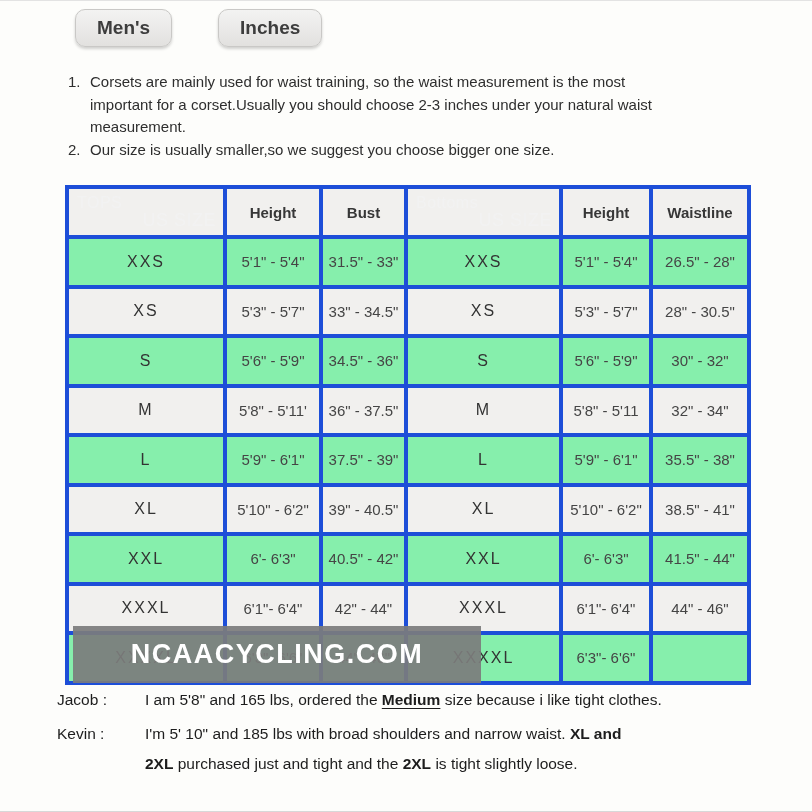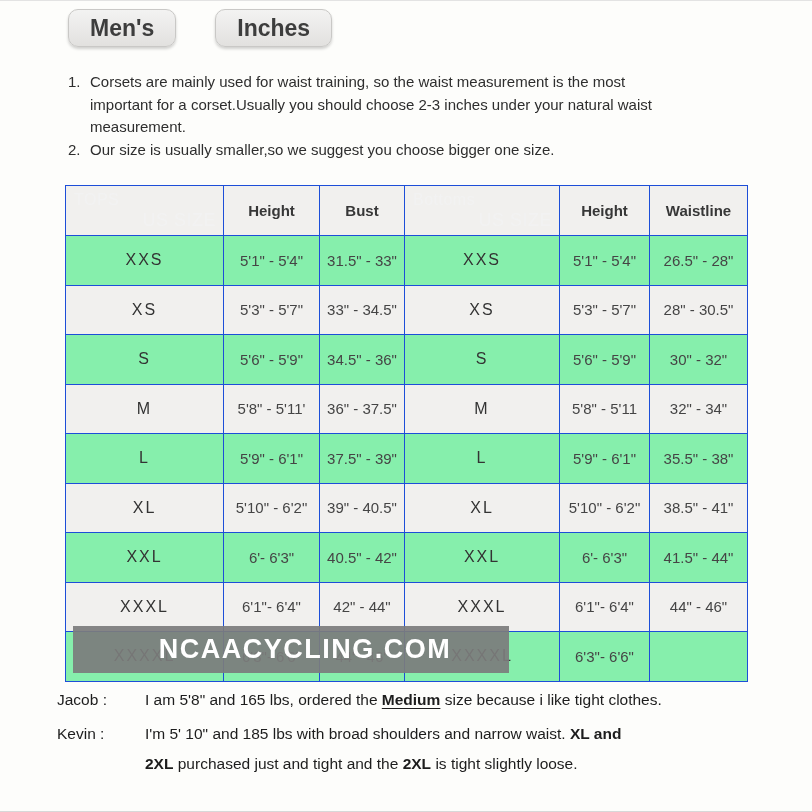--- a/index.html
+++ b/index.html
@@ -12,37 +12,37 @@
   .page{position:absolute;inset:0;border-top:1px solid #e3e3e3;border-bottom:1px solid #d8d8d8;}
 
   
   .toolbar{position:absolute;top:8px;left:68px;display:flex;gap:39px;}
   .pill-btn{
     height:38px;min-width:90px;padding:0 21px;box-sizing:border-box;
     display:flex;align-items:center;justify-content:center;
     background:linear-gradient(#f3f3f2,#e2e1df);
     border:1px solid #c9c8c6;border-radius:10px;
     box-shadow:0 2px 3px rgba(0,0,0,0.18);
-    font-size:23px;font-weight:bold;color:#3d3d3d;cursor:pointer;
+    font-size:19px;font-weight:bold;color:#3d3d3d;cursor:pointer;margin-left:7px;
   }
 
   
   .notes{position:absolute;top:70px;left:68px;width:640px;font-size:15px;line-height:22.5px;color:#2e2e2e;}
   .note{display:flex;}
   .note-num{width:22px;flex:0 0 22px;}
   .note-text{width:600px;}
 
   
   .size-table{
     position:absolute;top:184px;left:65px;
     border-collapse:collapse;table-layout:fixed;width:682px;
     font-size:15px;color:#454545;
   }
   .size-table td,.size-table th{
-    border:1px solid #1d4ed8;text-align:center;vertical-align:middle;
+    border:4px solid #1d4ed8;text-align:center;vertical-align:middle;
     overflow:hidden;white-space:nowrap;padding:0 2px;box-sizing:border-box;
   }
   .size-table thead th{height:50px;background:#f1f0ee;font-size:15px;font-weight:bold;color:#373737;}
   .size-table tbody td{height:49.5px;}
   .size-table tbody tr.odd td{background:#86efac;}
   .size-table tbody tr.even td{background:#f1f0ee;}
   .size-cell{letter-spacing:2px;font-size:16px;color:#333;}
 
   .corner{
     position:relative;padding:0;
@@ -51,24 +51,24 @@
         transparent calc(50% - 2px), #ededed calc(50% - 1px),
         #ededed calc(50% + 1px), transparent calc(50% + 2px)),
       #131313;
     color:#fff;
   }
   .corner .c-top{position:absolute;top:5px;left:8px;font-size:16px;letter-spacing:0.5px;color:#f2f2f2;font-weight:normal;}
   .corner .c-bottom{position:absolute;bottom:4px;right:7px;font-size:18px;letter-spacing:0.5px;color:#f2f2f2;font-weight:normal;}
 
   
   .watermark{
-    position:absolute;left:73px;top:625px;width:408px;height:47px;
+    position:absolute;left:73px;top:625px;width:408px;height:57px;
     background:rgba(124,124,124,0.92);
     display:flex;align-items:center;justify-content:center;
-    color:#ffffff;font-weight:bold;font-size:27px;letter-spacing:1.5px;padding-left:28px;
+    color:#ffffff;font-weight:bold;font-size:27px;letter-spacing:1.5px;
   }
 
   
   .testimonials{position:absolute;left:57px;top:684px;width:752px;font-size:15.5px;color:#1d1d1d;}
   .testimonial{display:flex;margin-bottom:4px;line-height:30px;}
   .tname{flex:0 0 88px;width:88px;}
   .tbody{flex:1;}
   .b{font-weight:bold;}
   .u{text-decoration:underline;text-underline-offset:3px;}
 </style>

